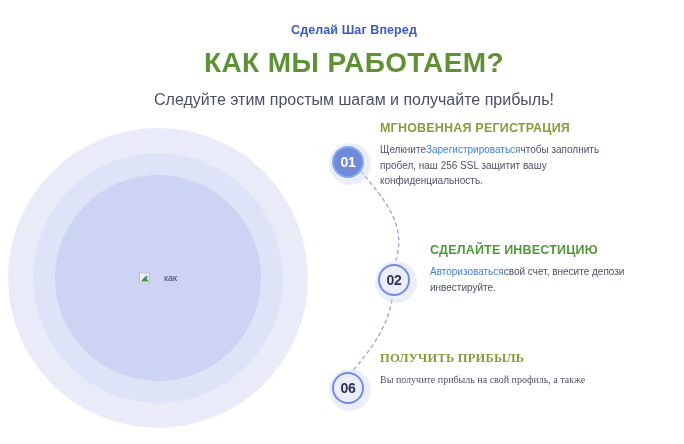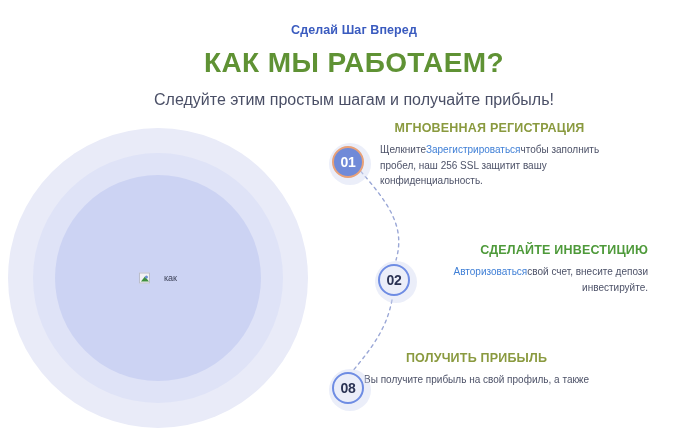--- a/index.html
+++ b/index.html
@@ -174,47 +174,47 @@
     top: -5px;
     width: 42px;
     height: 42px;
     border-radius: 50%;
     background: rgba(210, 218, 242, 0.45);
     z-index: -1;
   }
   .badge-filled {
     background: #1f49c4;
     color: #ffffff;
-    border: 2px solid #f97316;
+    border: 2px solid #3b82f6;
   }
   .badge-outline {
     background: #ffffff;
     color: #2b3354;
     border: 2px solid #1d4ed8;
   }
 
   .step-1 .badge { margin-top: 26px; }
   .step-2 .badge { margin-top: 22px; }
   .step-3 .badge { margin-top: 22px; }
 
   .step-body {
     margin-left: 16px;
     padding-top: 0;
   }
-  .step-2 .step-body { margin-left: 20px; text-align: right; }
-  .step-3 .step-body { margin-left: 0; }
+  .step-2 .step-body { margin-left: 20px; }
+  .step-3 .step-body { margin-left: 16px; font-family: Liberation Serif, serif; }
 
   .step-title {
     font-size: 12.5px;
     font-weight: bold;
     letter-spacing: 0.2px;
     line-height: 16px;
     margin: 0 0 6px 0;
   }
-  .title-olive  { color: #8a9a3f; text-align: center; }
+  .title-olive  { color: #8a9a3f; }
   .title-green  { color: #4e9a3a; }
 
   .step-text {
     font-size: 10px;
     color: #4d5268;
     line-height: 15.5px;
     margin: 0;
   }
   .step-link {
     color: #3f7fd6;
@@ -270,21 +270,21 @@
     </div>
     <div class="step-body">
       <h2 class="step-title title-green">СДЕЛАЙТЕ ИНВЕСТИЦИЮ</h2>
       <p class="step-text"><span class="clip-right" style="display:inline-block;vertical-align:top;"><a class="step-link" href="#">Авторизоваться</a><span>свой счет, внесите депози</span></span><br><span>инвестируйте.</span></p>
     </div>
   </div>
 
   <div class="step step-3">
     <div class="badge badge-outline">
       <span class="badge-halo"></span>
-      <span>08</span>
+      <span>06</span>
     </div>
     <div class="step-body">
       <h2 class="step-title title-olive">ПОЛУЧИТЬ ПРИБЫЛЬ</h2>
       <p class="step-text"><span>Вы получите прибыль на свой профиль, а также</span><br></p>
     </div>
   </div>
 
 </div>
 
 </body></html>

